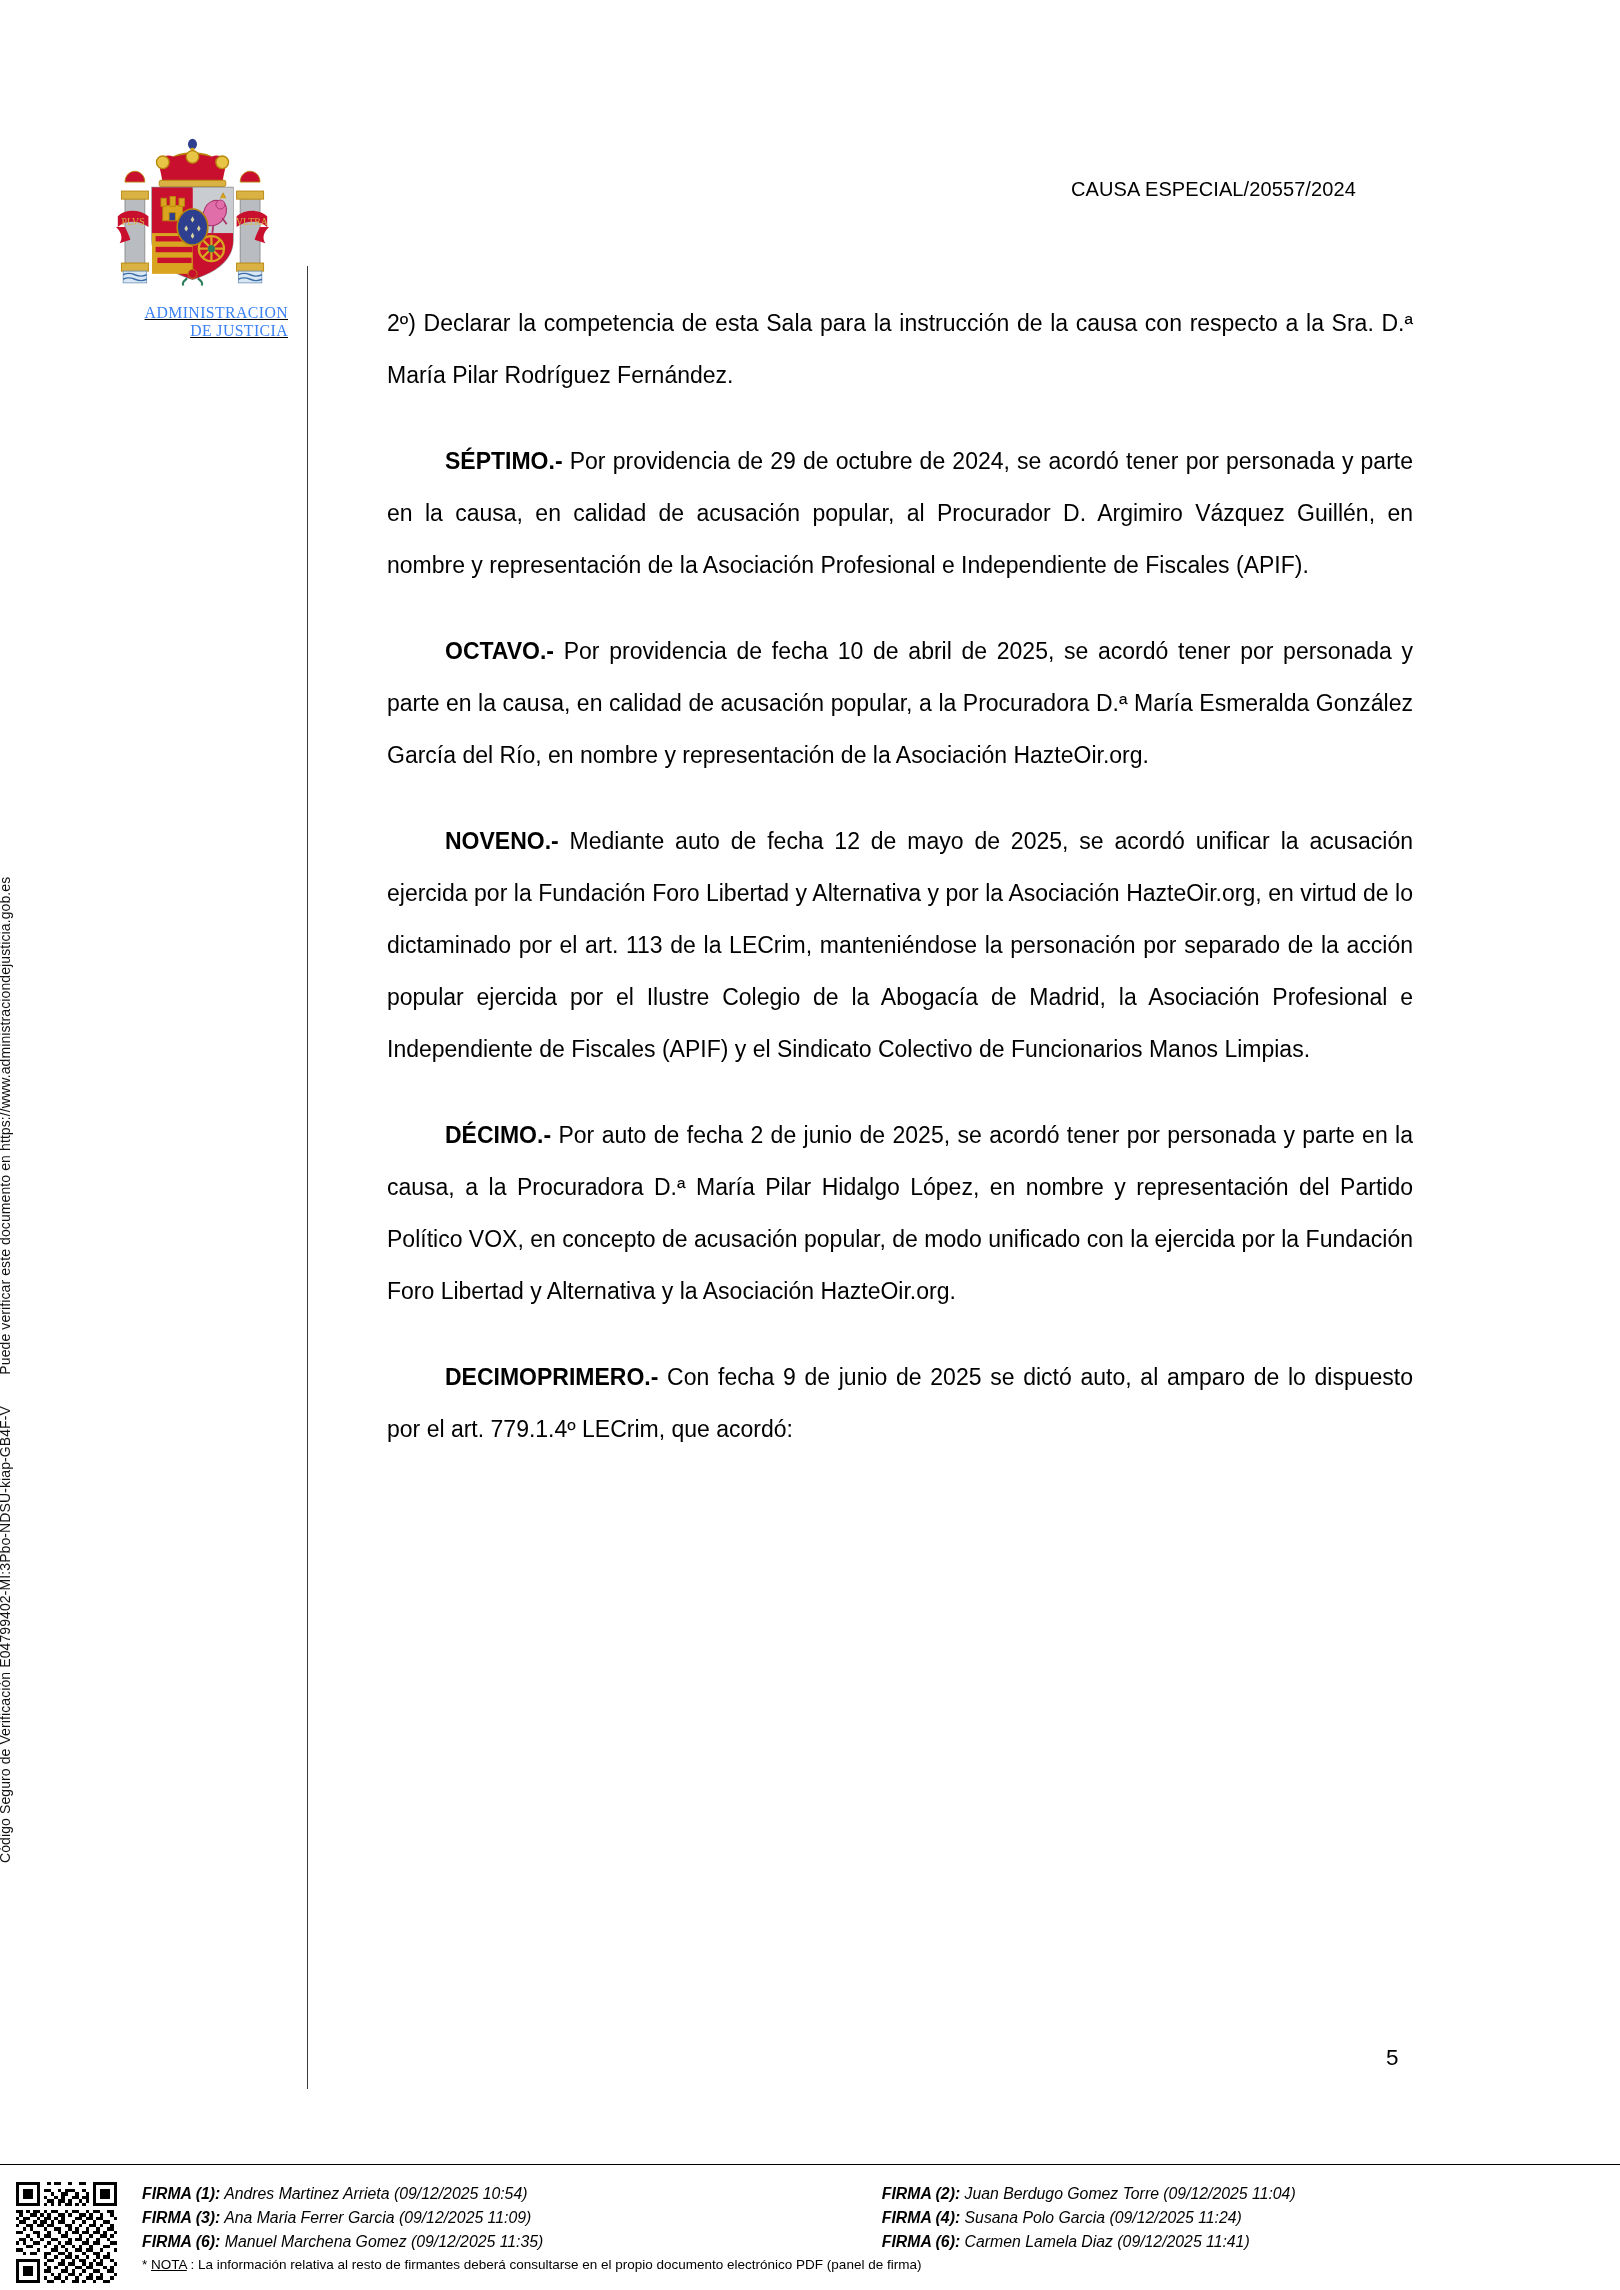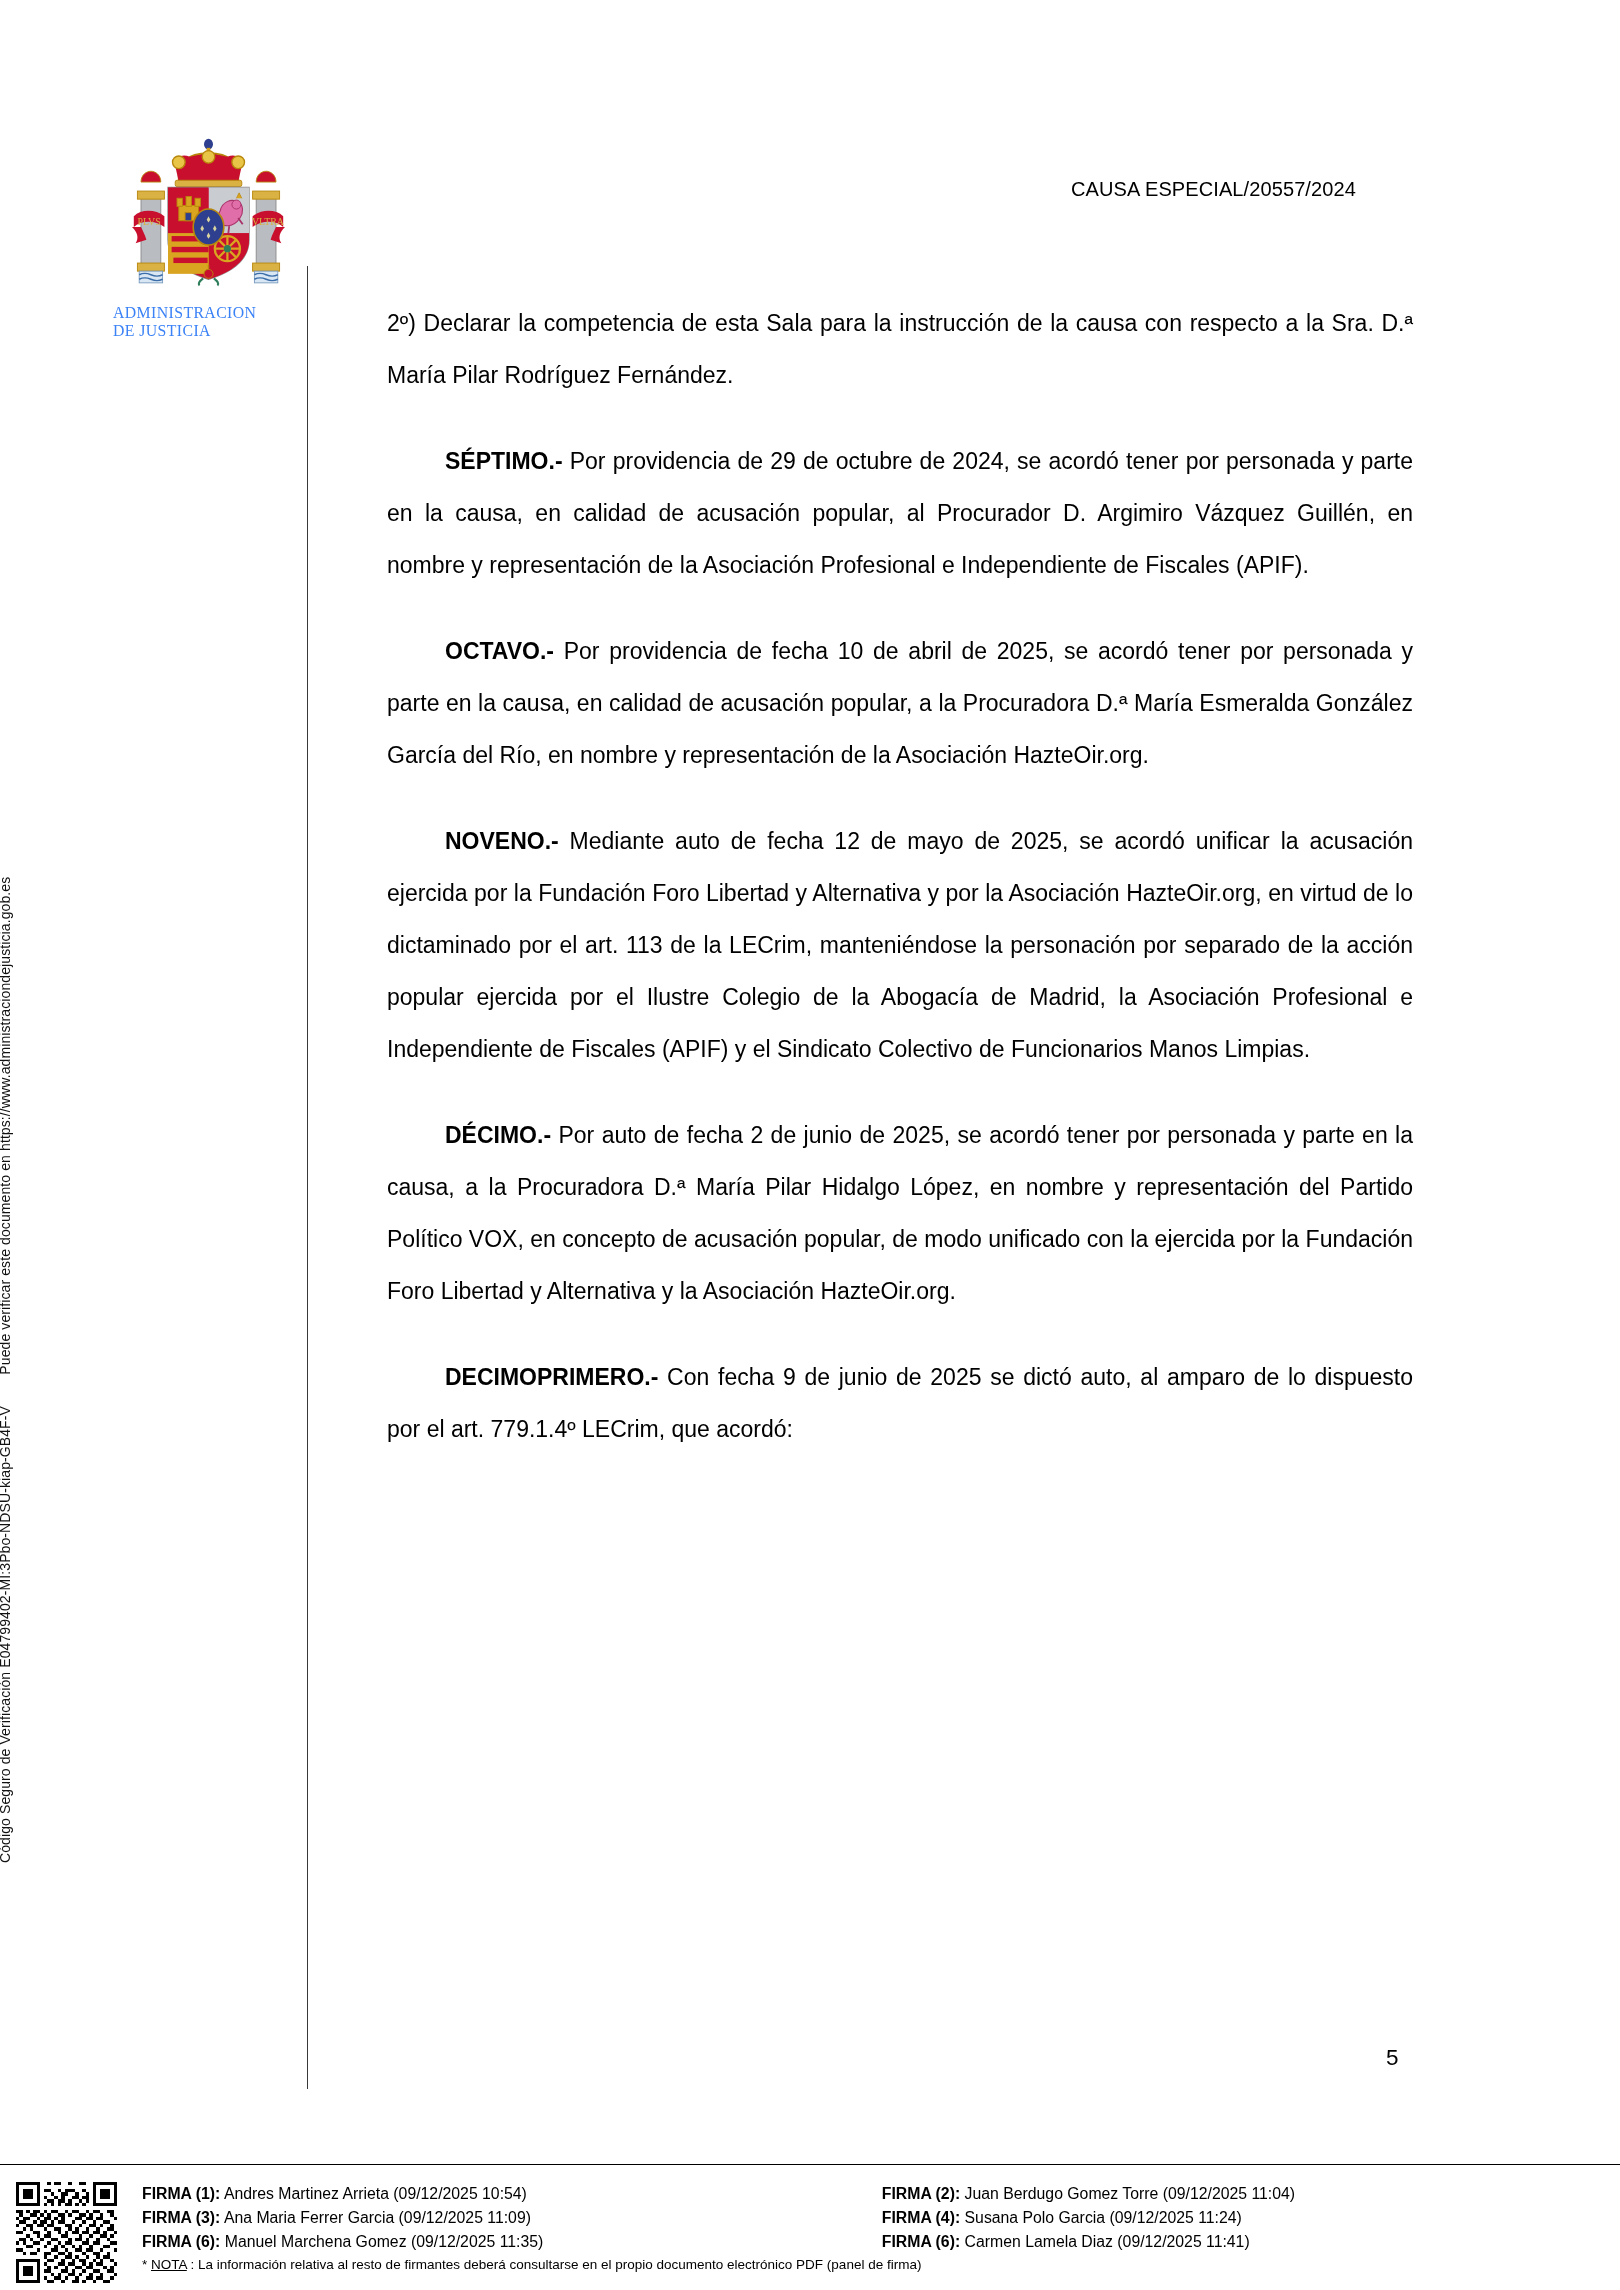--- a/index.html
+++ b/index.html
@@ -37,24 +37,25 @@
     font-size: 14px;
     letter-spacing: 0.1px;
     color: #111;
     font-family: "Liberation Sans", sans-serif;
   }
   .csv-text .gap { display: inline-block; width: 23.4px; }
 
   
   .emblem-block {
     position: absolute;
-    left: 113px;
+    left: 97px;
     top: 126px;
     width: 191px;
-    text-align: left;
+    text-align: right;
+    text-decoration: underline;
   }
   .emblem-svg { display: block; margin: 0 auto; }
   .emblem-cap {
     font-family: "Liberation Serif", serif;
     font-size: 15.8px;
     line-height: 1.12;
     letter-spacing: 0.4px;
     color: #3b82f6;
     margin-top: 2px;
   }
@@ -136,20 +137,21 @@
   }
   .sig-col {
     width: 50%;
   }
   .sig-col.right { padding-left: 21.6px; }
   .sig-line {
     font-size: 15.8px;
     line-height: 24px;
     white-space: nowrap;
     color: #000;
+    font-style: italic;
   }
   .sig-line b { font-weight: bold; }
   .sig-note {
     font-size: 13.5px;
     line-height: 20px;
     margin-top: 1px;
     color: #000;
     white-space: nowrap;
   }
   .sig-note u { text-decoration: underline; }

